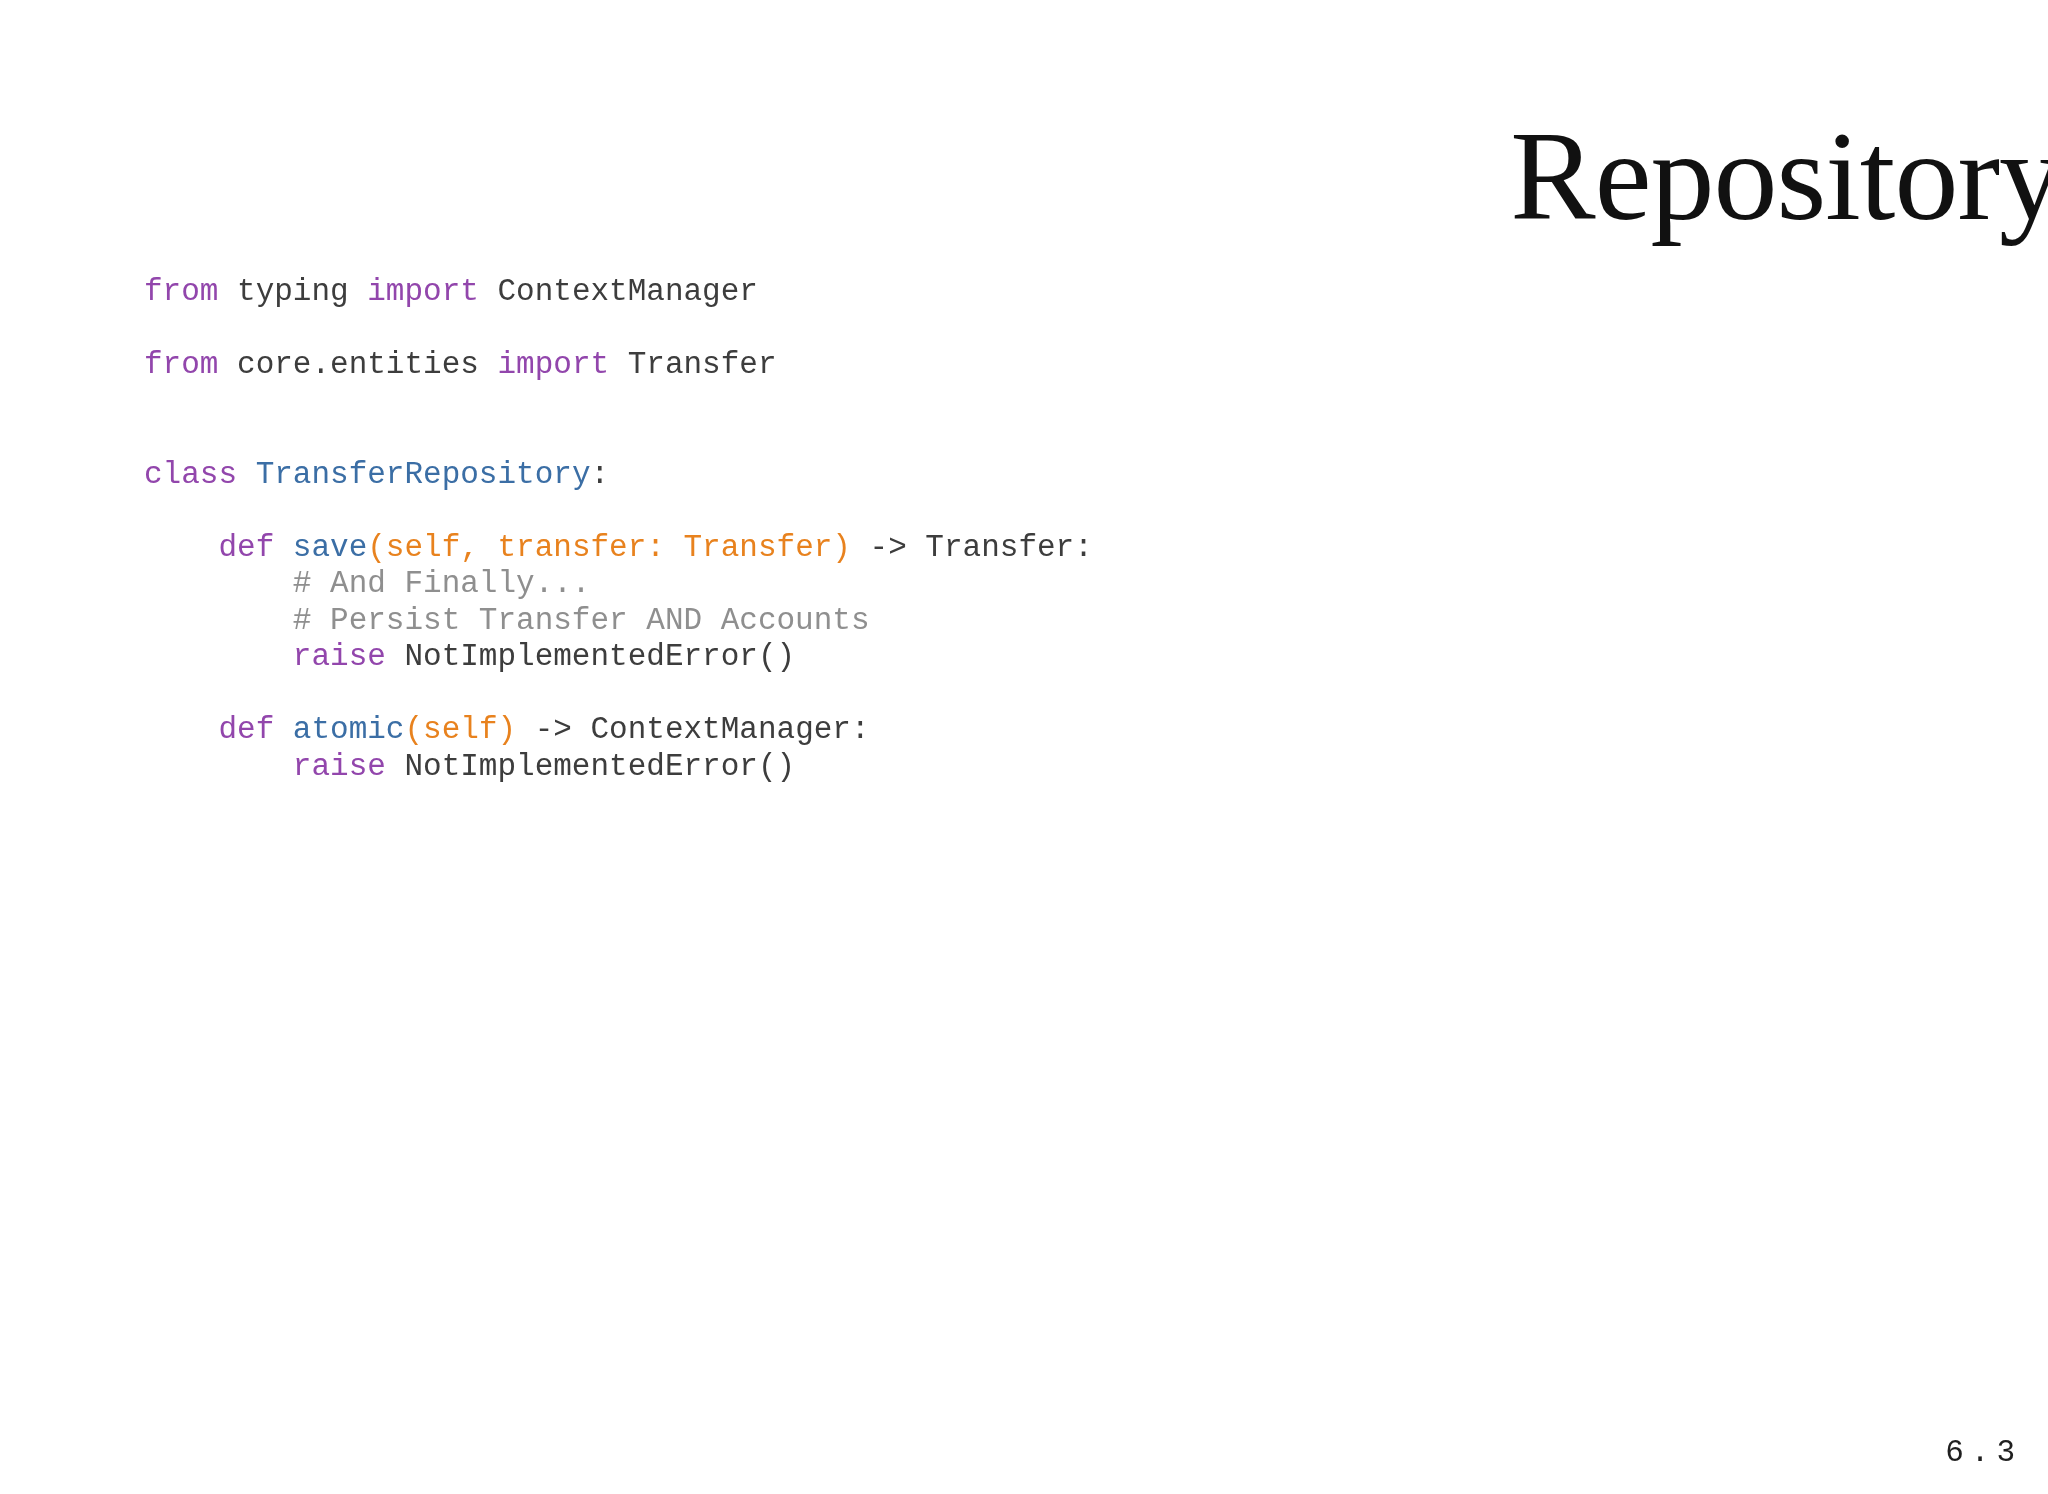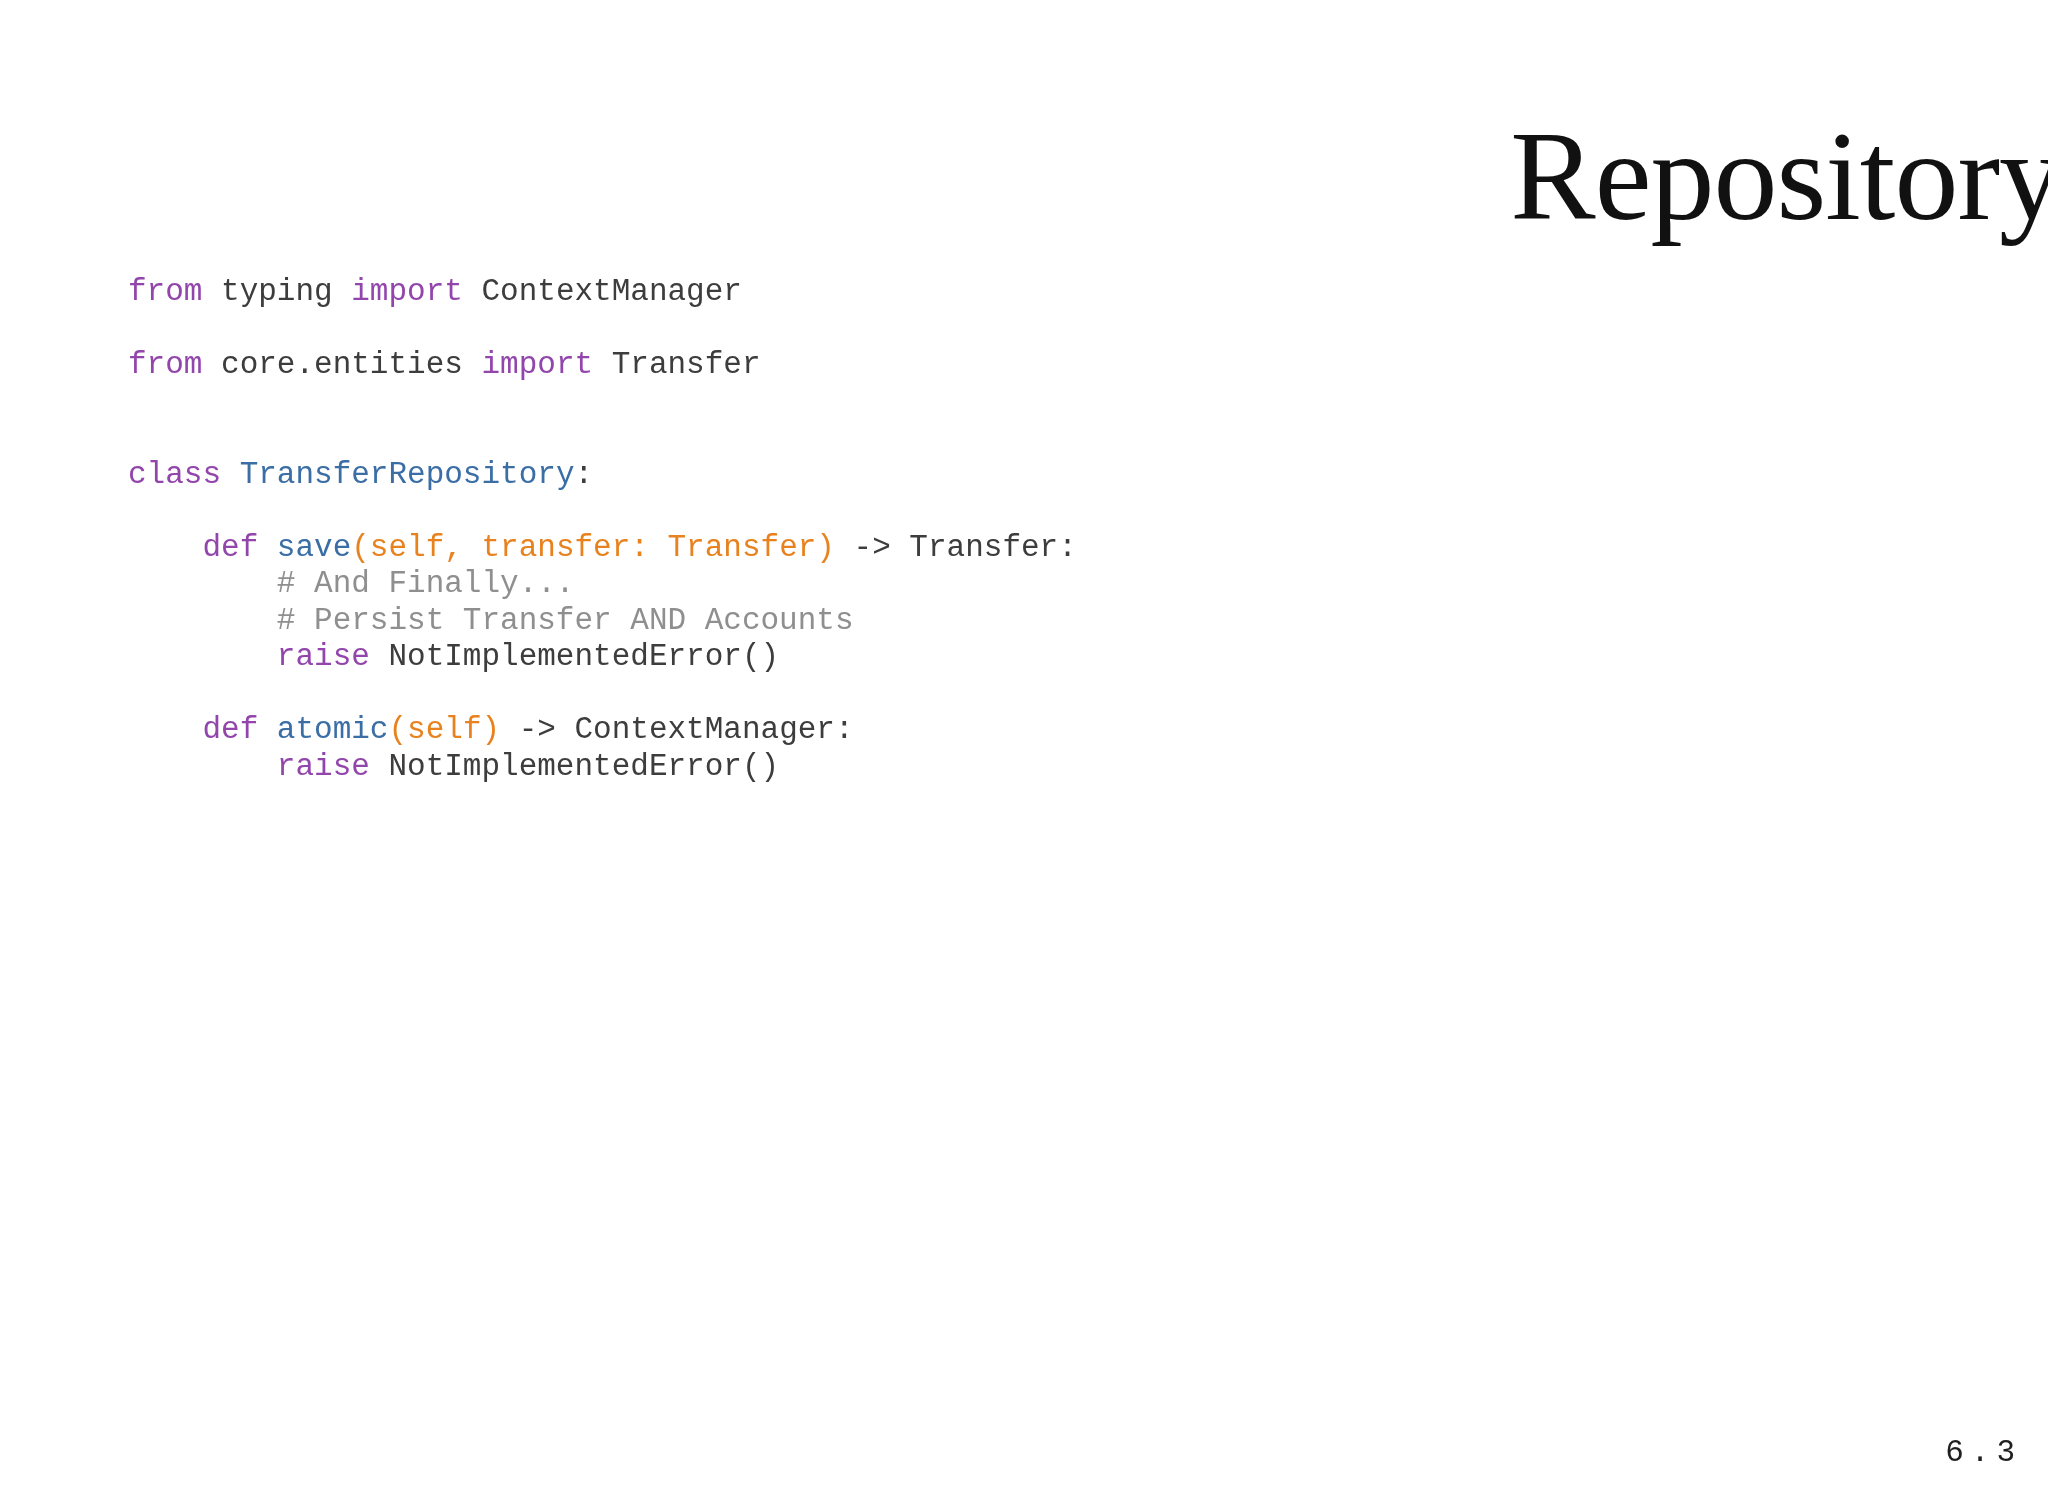--- a/index.html
+++ b/index.html
@@ -33,21 +33,21 @@
     position: absolute;
     top: 274px;
     left: 128px;
     margin: 0;
     font-family: "Liberation Mono", "DejaVu Sans Mono", monospace;
     font-size: 31px;
     line-height: 36.5px;
     white-space: pre;
     color: var(--tx, #3d3d3d);
   }
-  .code-line { min-height: 36.5px; }
+  .code-line { min-height: 36.5px; margin-left: 16px; }
   .tok-kw { color: var(--kw, #9246ac); }
   .tok-nm { color: var(--nm, #3b6ea5); }
   .tok-ar { color: var(--ar, #e8821e); font-family: Liberation Mono, monospace; }
   .tok-cm { color: var(--cm, #8f8f8f); }
   .tok-tx { color: var(--tx, #3d3d3d); }
   .slide-number {
     position: absolute;
     right: 26px;
     bottom: 24px;
     font-family: "Liberation Mono", "DejaVu Sans Mono", monospace;

